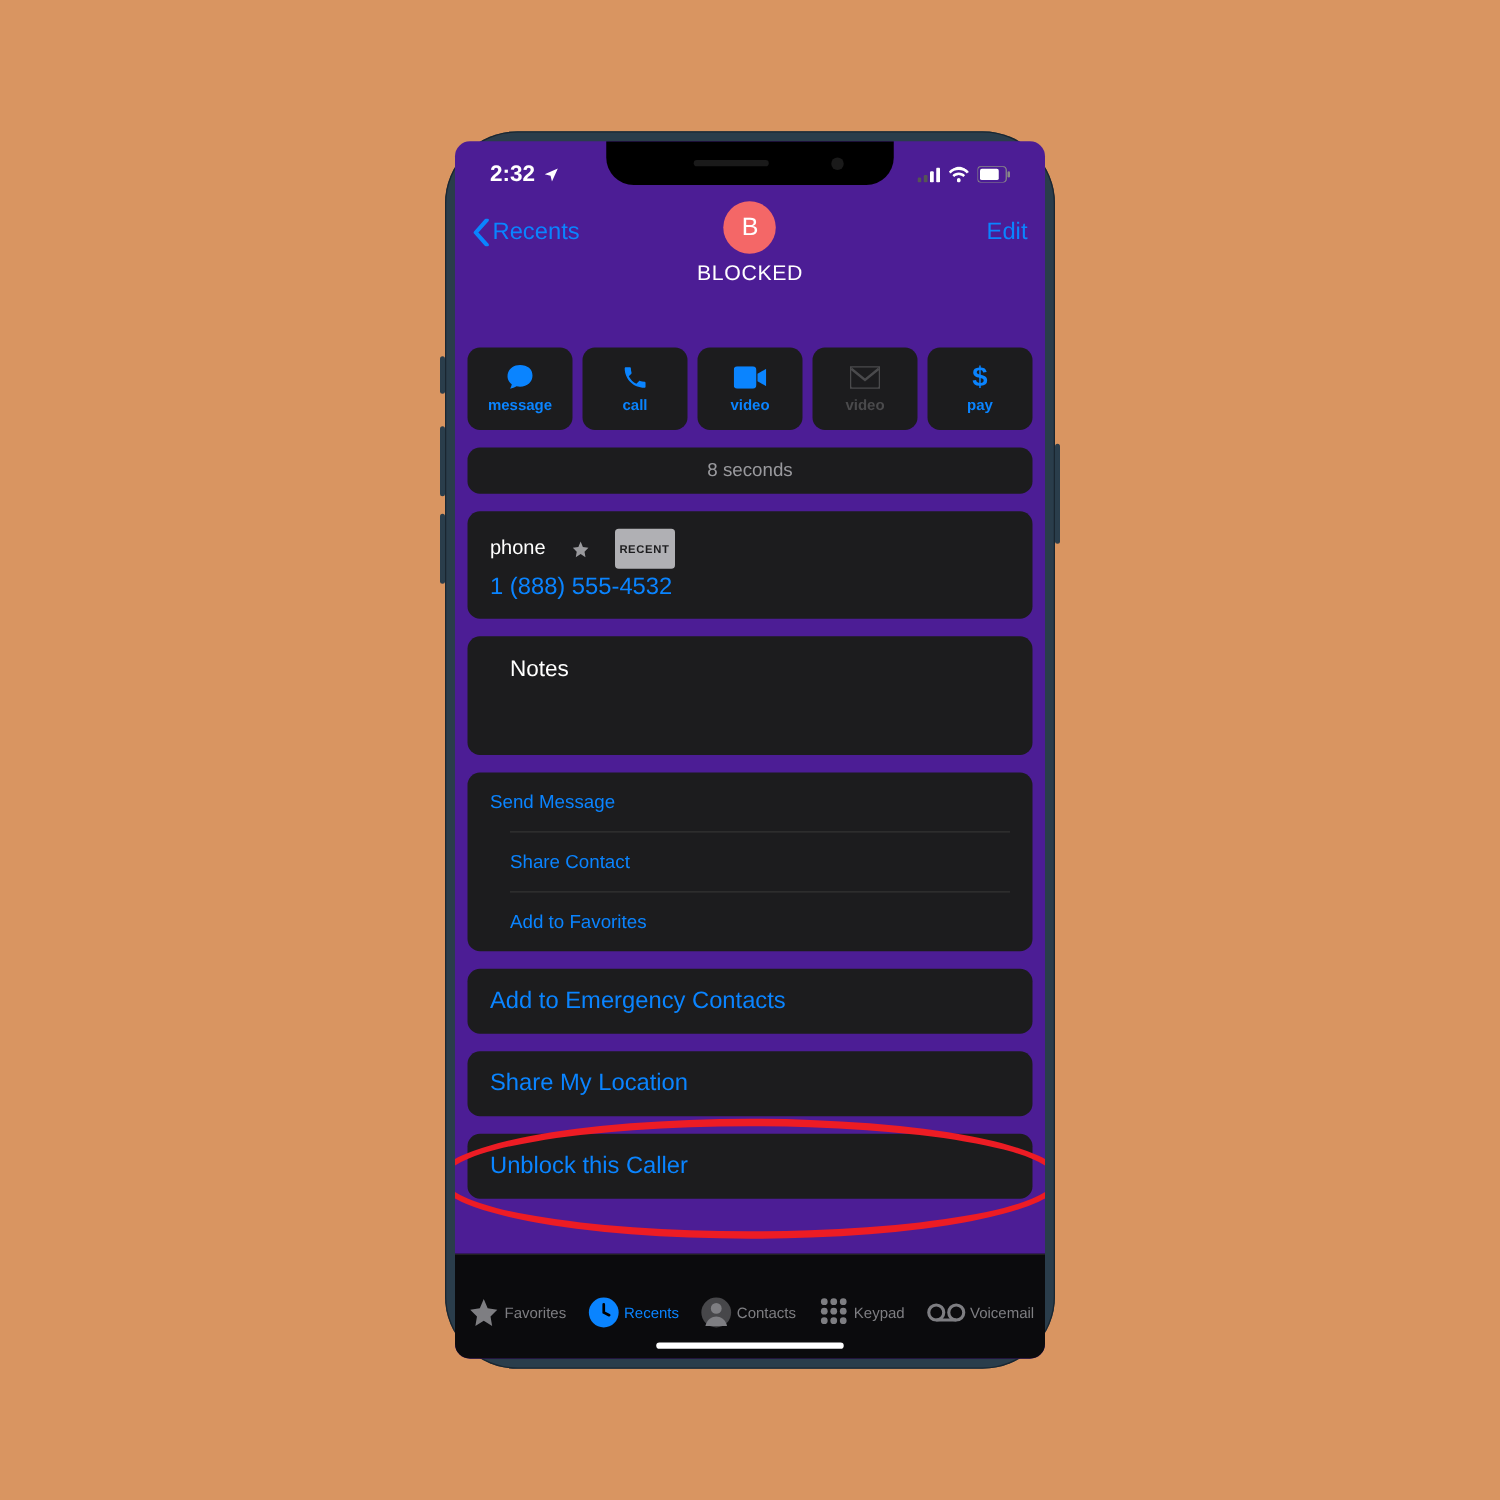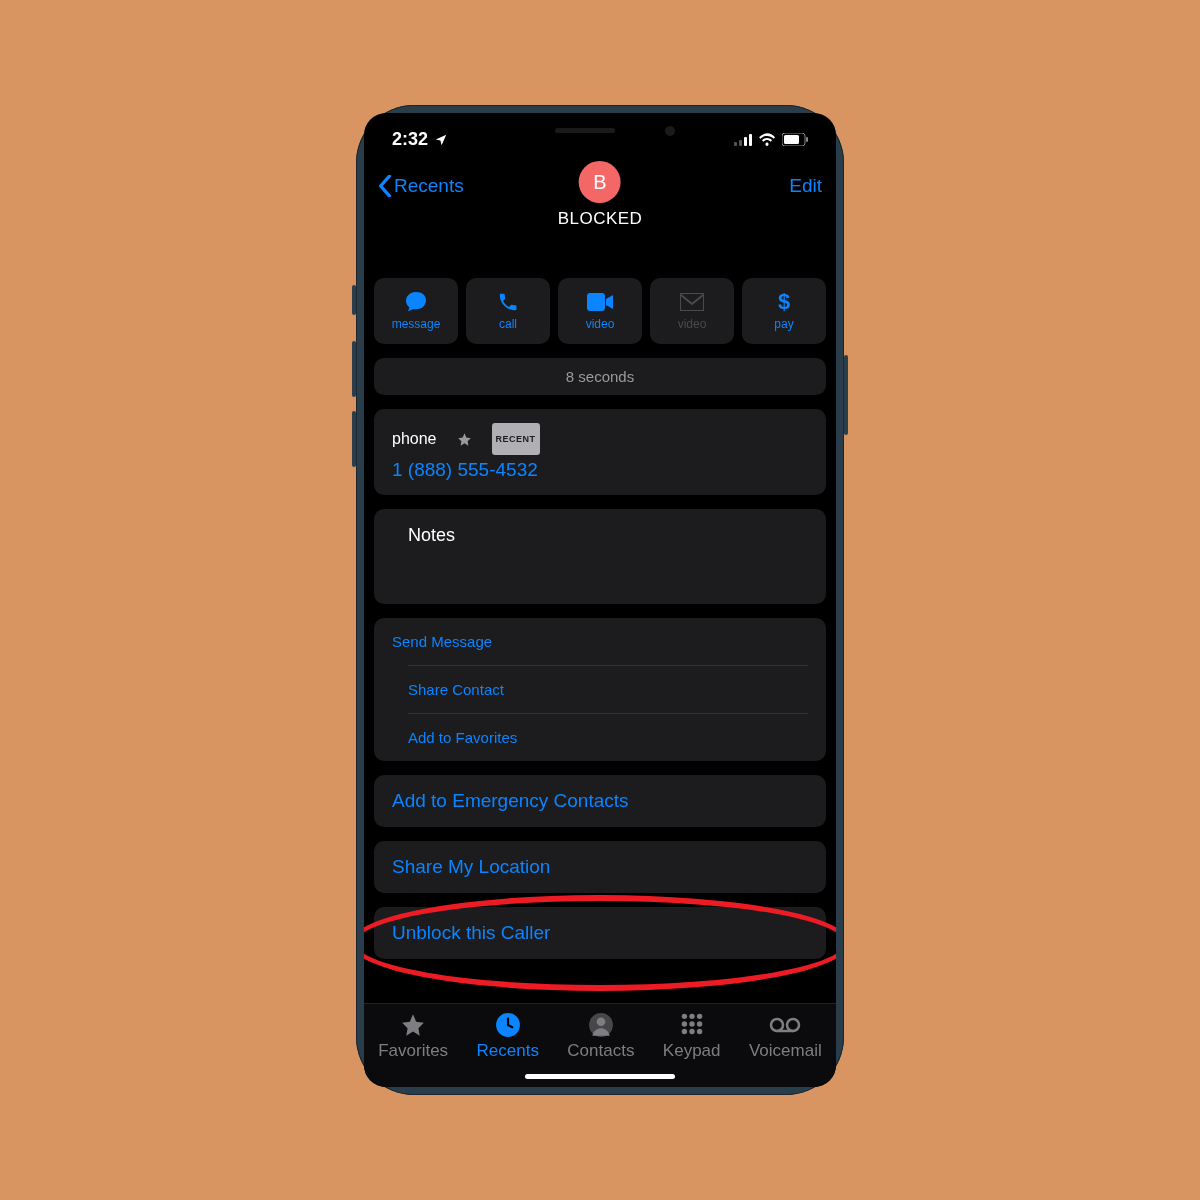--- a/index.html
+++ b/index.html
@@ -10,55 +10,55 @@
     border-radius: 58px;
     padding: 8px;
     position: relative;
     box-shadow: inset 0 0 0 1px #1a2630;
   }
   .side-btn { position:absolute; background:#2a3d4b; border-radius:3px; }
   .sb1{ left:-4px; top:180px; width:4px; height:30px;}
   .sb2{ left:-4px; top:236px; width:4px; height:56px;}
   .sb3{ left:-4px; top:306px; width:4px; height:56px;}
   .sb4{ right:-4px; top:250px; width:4px; height:80px;}
-  .screen { width:100%; height:100%; background:#000000; border-radius: 22px; position:relative; overflow:hidden; }
+  .screen { width:100%; height:100%; background:#4c1d95; border-radius: 12px; position:relative; overflow:hidden; }
   .notch {
     position:absolute; top:0; left:50%; transform:translateX(-50%);
     width: 230px; height:35px; background:#000; border-radius: 0 0 22px 22px; z-index:50;
     display:flex; align-items:center; justify-content:center; gap:40px;
   }
   .speaker{ width:60px; height:5px; background:#1a1a1a; border-radius:3px; position:relative; left:10px;}
   .cam{ width:10px; height:10px; background:#1a1a1a; border-radius:50%; position:relative; left:20px;}
   .status { position:absolute; top:0; left:0; right:0; height:45px; display:flex; justify-content:space-between; align-items:center; padding: 8px 28px 0; color:#fff; z-index:40; }
   .status .left { font-weight:600; font-size:18px; display:flex; align-items:center; gap:6px;}
   .status .right { display:flex; align-items:center; gap:6px;}
   .content { position:absolute; top:45px; left:0; right:0; bottom:0; display:flex; flex-direction:column; }
   .nav { height:56px; display:flex; align-items:center; justify-content:space-between; padding: 0 14px; color:#0a84ff; font-size:19px; }
   .back { display:flex; align-items:center; gap:2px;}
   .titleblock { position:absolute; left:50%; transform:translateX(-50%); top:48px; text-align:center; z-index:30;}
   .avatar{ width:42px; height:42px; background:#f46767; border-radius:50%; margin:0 auto 6px; color:#fff; font-size:20px; font-weight:500; display:flex; align-items:center; justify-content:center;}
   .ctitle{ color:#fff; font-size:17px; letter-spacing:0.5px;}
   .body { flex:1; overflow-y:hidden; padding: 64px 10px 0;}
   .quick { display:flex; gap:8px;}
   .qbtn{ flex:1; background:#1c1c1e; border-radius:10px; height:66px; display:flex; flex-direction:column; align-items:center; justify-content:center; gap:4px; color:#0a84ff;}
   .qbtn.dis{ color:#4a4a4c;}
-  .qlabel{ font-size:12px;}
+  .qlabel{ font-size:12px;font-weight:bold;}
   .qicon{ height:22px; display:flex; align-items:center; justify-content:center;}
   .card{ background:#1c1c1e; border-radius:10px; margin-top:14px; padding: 0 18px;}
   .dur{ text-align:center; color:#9a9a9e; font-size:15px; padding:10px 0; margin-top:14px; background:#1c1c1e; border-radius:10px;}
   .phonecard{ padding:14px 18px;}
   .plabel{ color:#fff; font-size:16px; display:flex; align-items:center; gap:20px;}
   .rbadge{ background:#b0b0b4; color:#1c1c1e; font-size:9px; font-weight:700; padding:11px 4px; border-radius:3px; letter-spacing:0.5px;}
   .pnum{ color:#0a84ff; font-size:19px; margin-top:4px;}
   .notes{ padding:16px 34px 58px; color:#fff; font-size:18px;}
   .row{ color:#0a84ff; font-size:15px; padding:15px 0; }
   .card .row + .row{ border-top:0.5px solid #333;margin-left:16px;}
   .single{ background:#1c1c1e; border-radius:10px; margin-top:14px; padding:15px 18px; color:#0a84ff; font-size:19px;}
   .tabbar{ height:84px; background:#0b0b0d; border-top:0.5px solid #222; display:flex; justify-content:space-around; padding-top:8px;}
-  .tab{ display:flex; flex-direction:column; align-items:center; gap:3px; color:#7e7e82; font-size:17px;}
+  .tab{ display:flex; align-items:center; gap:3px; color:#7e7e82; font-size:12px;}
   .tab.active{ color:#0a84ff;}
   .homei{ position:absolute; bottom:8px; left:50%; transform:translateX(-50%); width:150px; height:5px; background:#fff; border-radius:3px; z-index:60;}
   .highlight{ position:absolute; border:6px solid #ed1c24; border-radius:50%; width:500px; height:96px; left:-14px; top:782px; z-index:45; pointer-events:none;}
   svg{ display:block;}
 </style>
 </head>
 <body>
 
 <div class="phone">
   <div class="side-btn sb1"></div>

